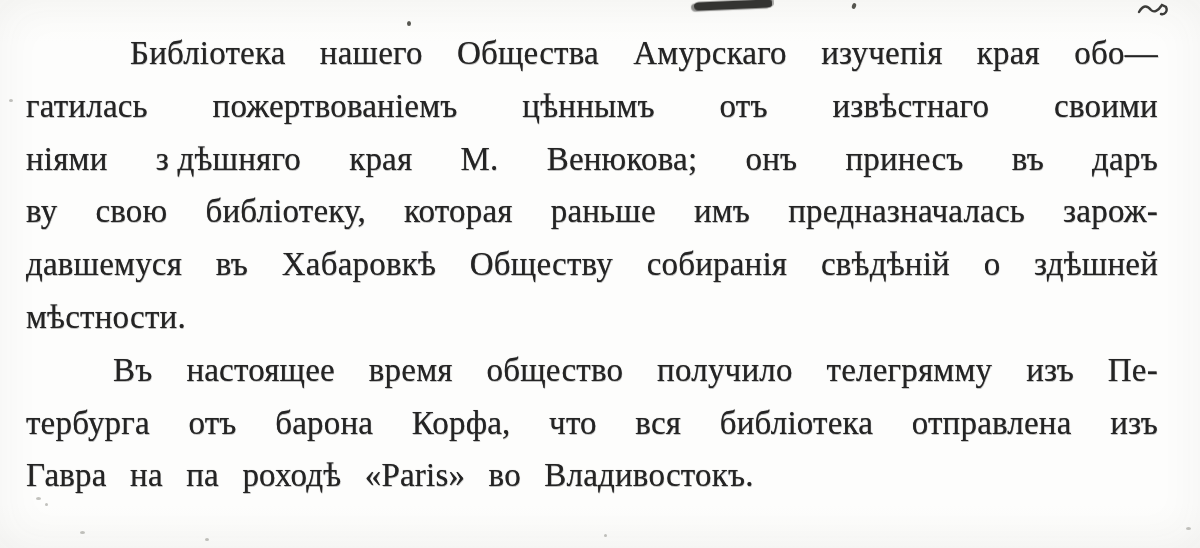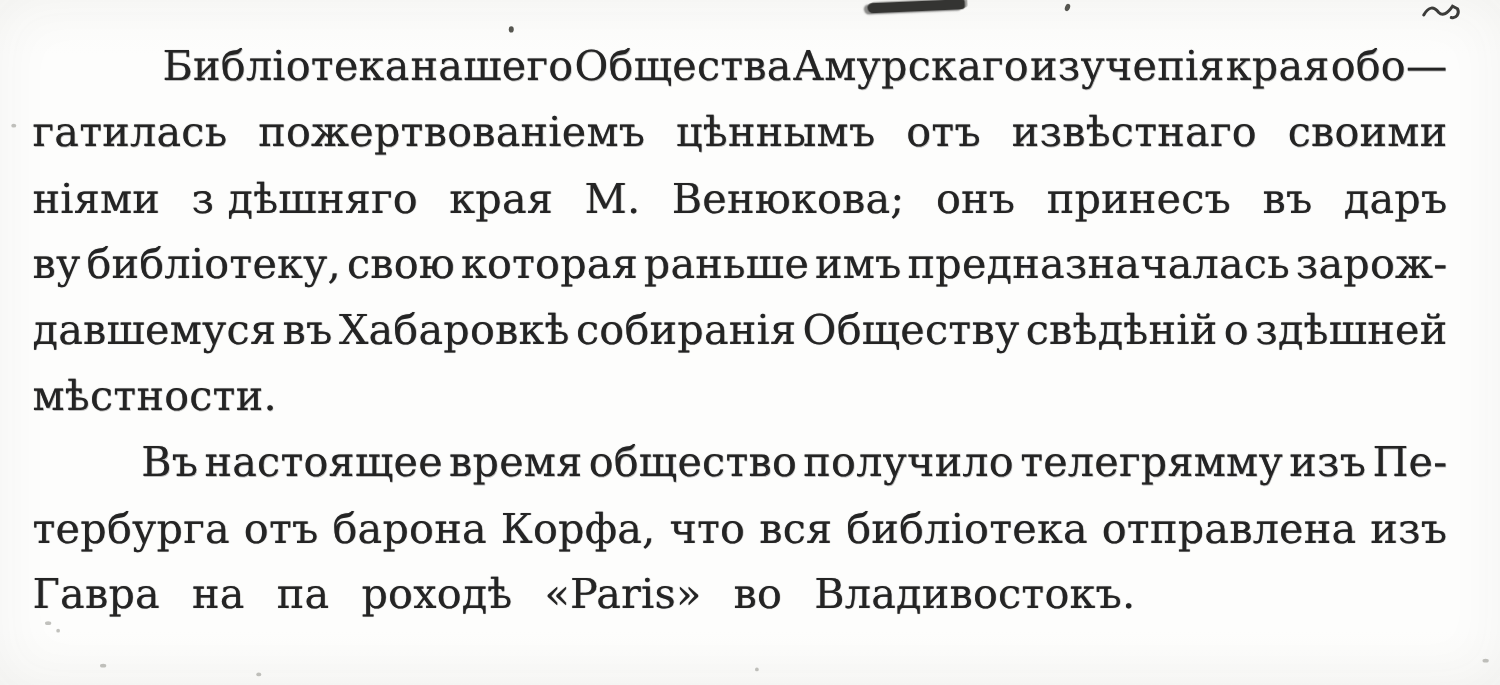--- a/index.html
+++ b/index.html
@@ -15,20 +15,21 @@
     box-shadow: inset 0 0 46px rgba(60,60,55,0.05);
     overflow: hidden;
   }
   .text-block {
     position: absolute;
     left: 26px; top: 27px; width: 1132px;
     color: #242424;
     font-size: 33px;
     letter-spacing: 0.2px;
     text-shadow: 0 0 0.7px rgba(30,30,30,0.55), 0.5px 0.5px 0.5px rgba(40,40,40,0.25);
+    font-family: Liberation Serif, serif;
   }
   .line {
     height: 52.8px;
     line-height: 52.8px;
     white-space: nowrap;
   }
   .line.just {
     display: flex;
     justify-content: space-between;
   }
@@ -100,34 +101,34 @@
         <span class="word">края</span>
         <span class="word">М.</span>
         <span class="word">Венюкова;</span>
         <span class="word">онъ</span>
         <span class="word">принесъ</span>
         <span class="word">въ</span>
         <span class="word">даръ</span>
       </div>
       <div class="line just">
         <span class="word">ву</span>
+        <span class="word">свою</span>
         <span class="word">библіотеку,</span>
-        <span class="word">свою</span>
         <span class="word">которая</span>
         <span class="word">раньше</span>
         <span class="word">имъ</span>
         <span class="word">предназначалась</span>
         <span class="word">зарож-</span>
       </div>
       <div class="line just">
         <span class="word">давшемуся</span>
         <span class="word">въ</span>
         <span class="word">Хабаровкѣ</span>
+        <span class="word">Обществу</span>
         <span class="word">собиранія</span>
-        <span class="word">Обществу</span>
         <span class="word">свѣдѣній</span>
         <span class="word">о</span>
         <span class="word">здѣшней</span>
       </div>
       <div class="line">мѣстности.</div>
       <div class="line just" style="padding-left: 87px;">
         <span class="word">Въ</span>
         <span class="word">настоящее</span>
         <span class="word">время</span>
         <span class="word">общество</span>

